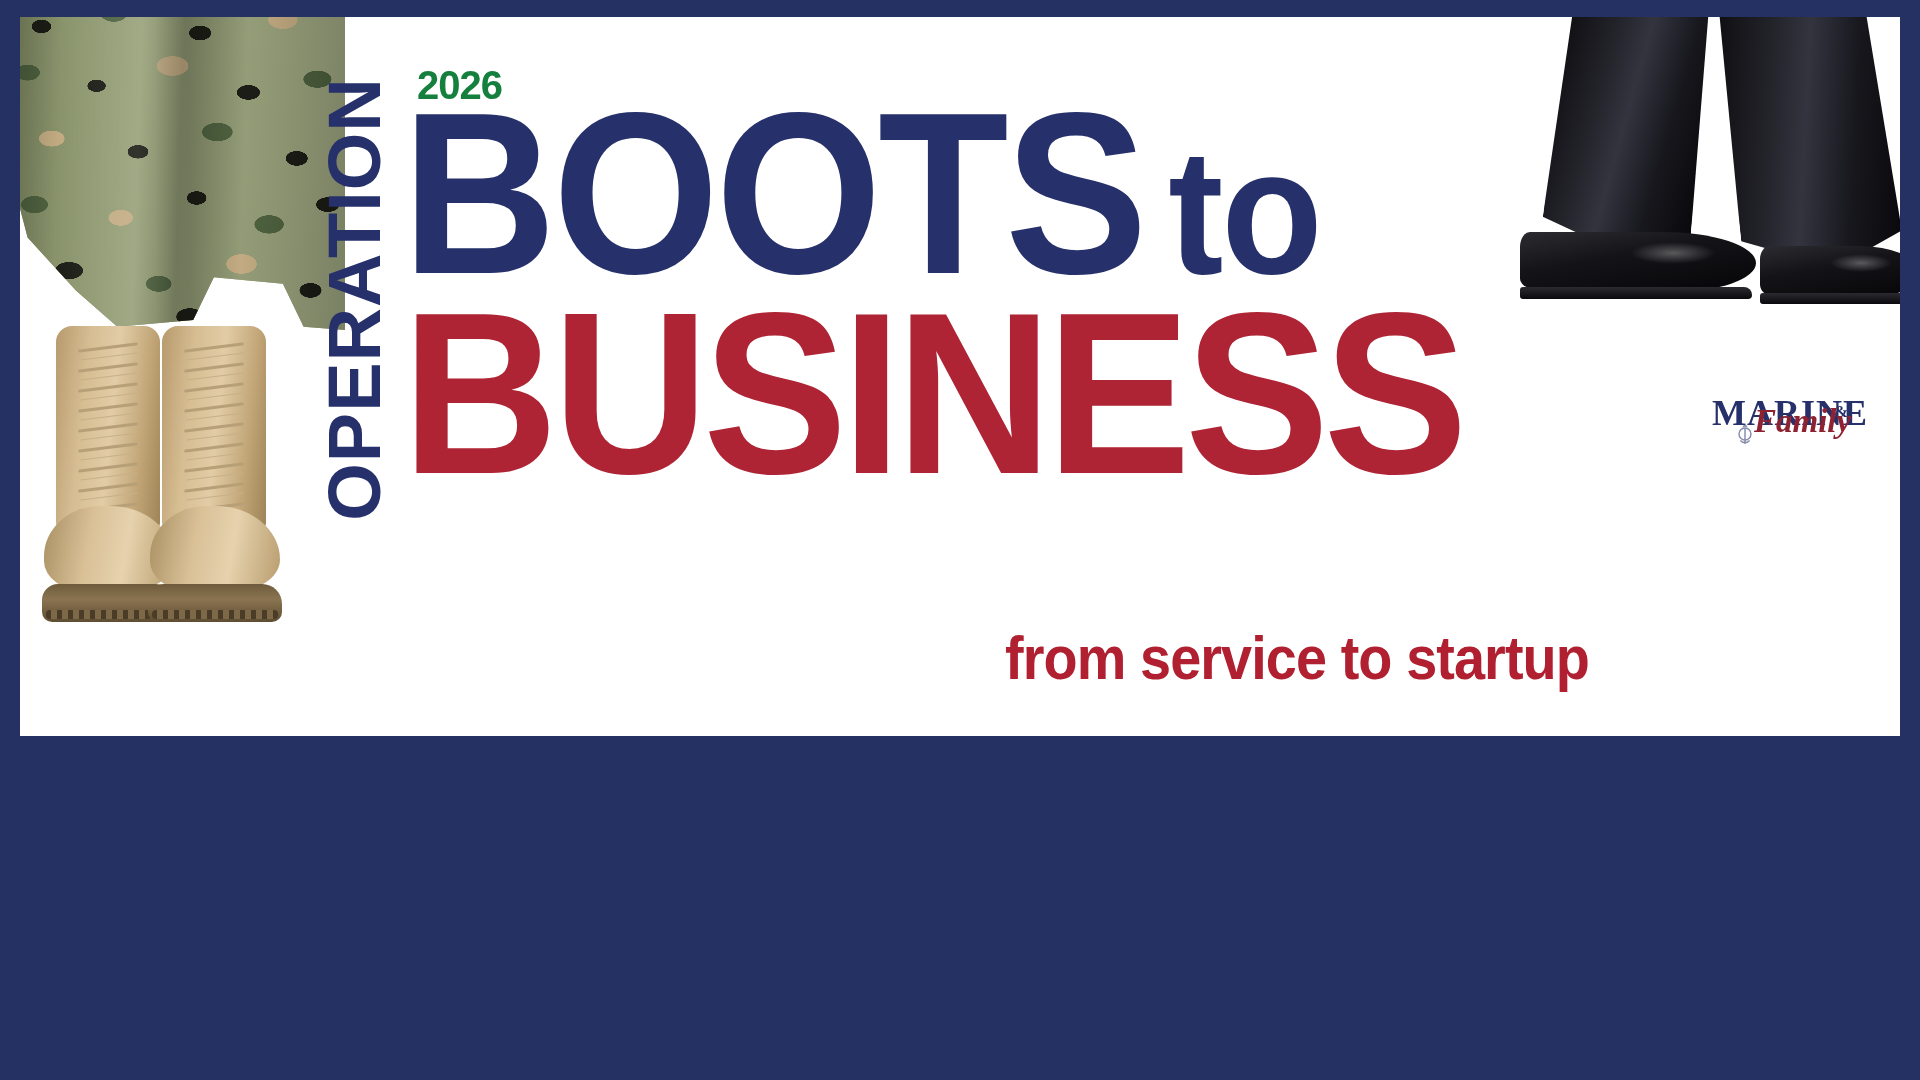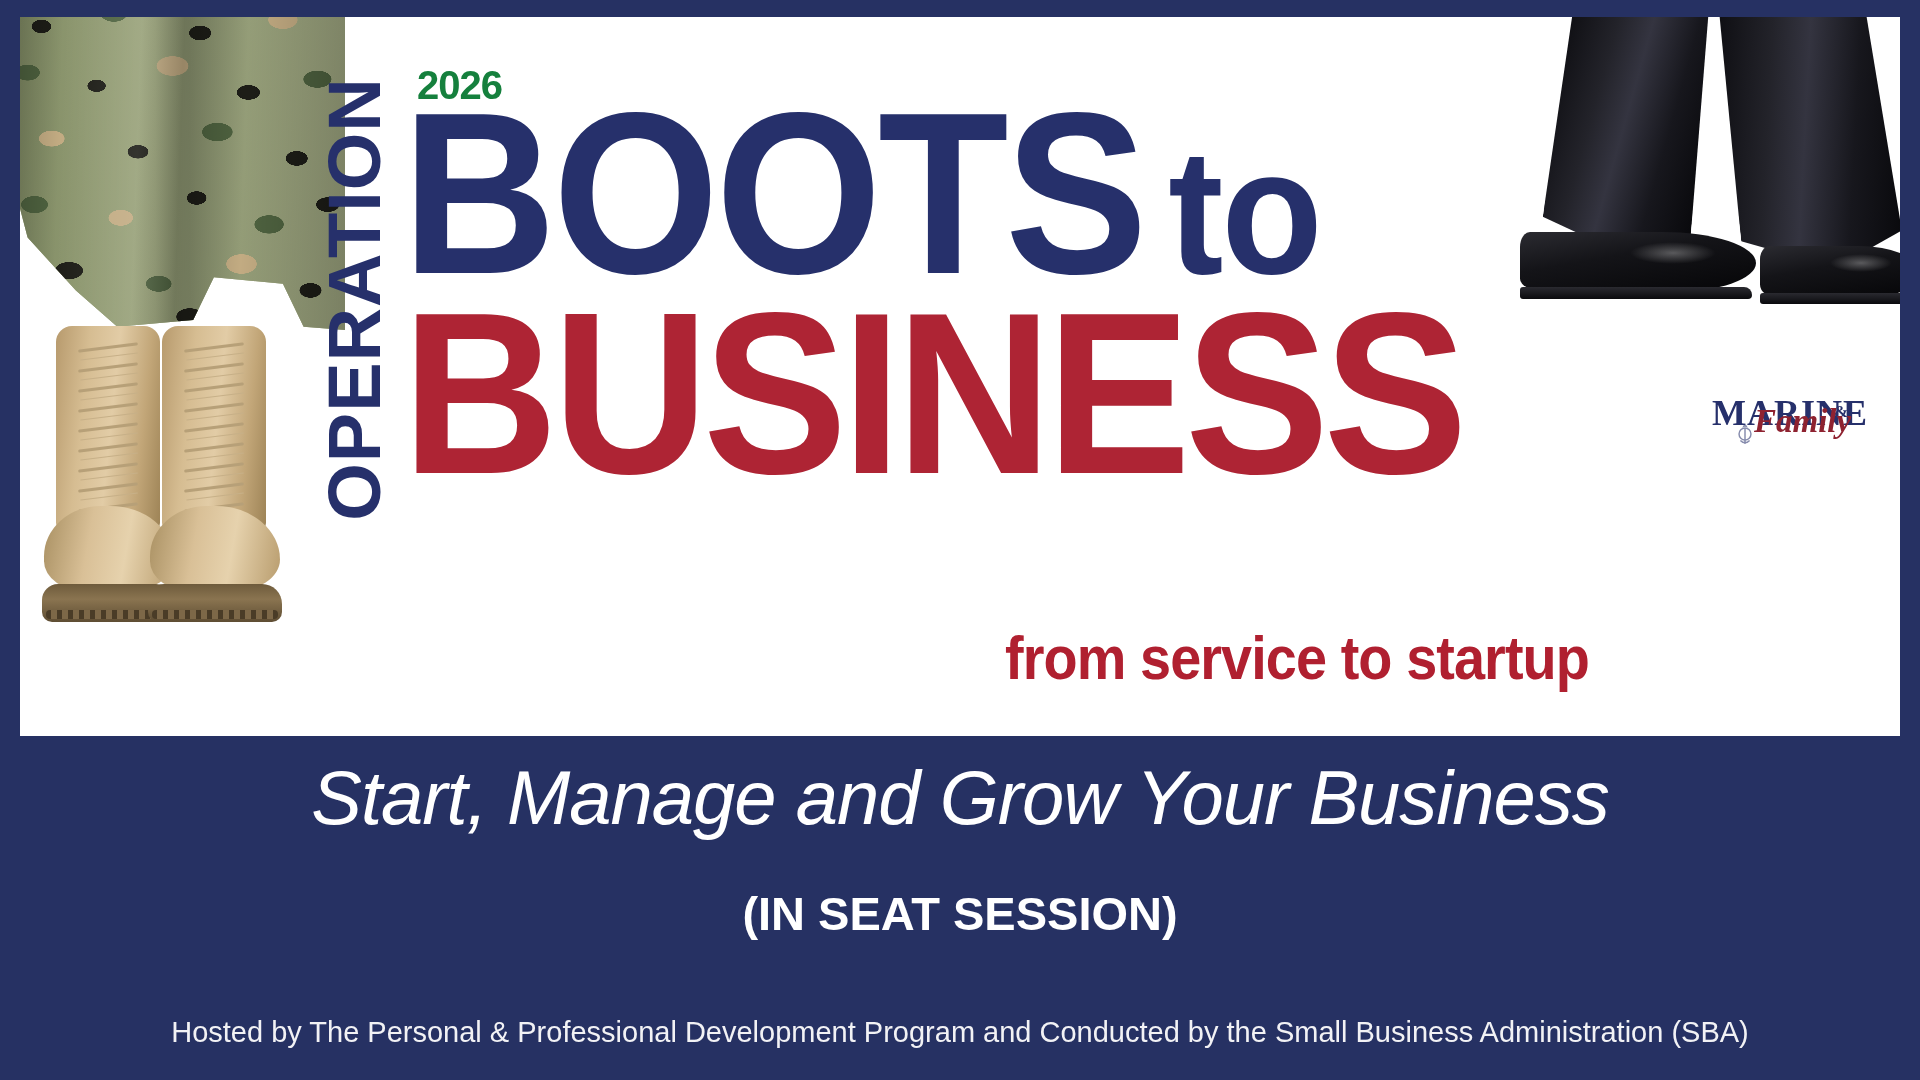--- a/index.html
+++ b/index.html
@@ -309,19 +309,14 @@
       <svg id="mf-glyph" viewBox="0 0 24 26">
         <path d="M12 1 L15 6 L12 5 L9 6 Z" fill="#26306B"></path>
         <circle cx="12" cy="13" r="6.5" fill="none" stroke="#26306B" stroke-width="1.6"></circle>
         <path d="M12 6.5 V24 M7 20 q5 5 10 0" fill="none" stroke="#26306B" stroke-width="1.6"></path>
       </svg>
       <div id="mf-family">Family</div>
     </div>
 
   </div>
 
-  <div id="lower">
-    <div id="subtitle">Start, Manage and Grow Your Business</div>
-    <div id="session">(IN SEAT SESSION)</div>
-    <div id="hosted">Hosted by The Personal &amp; Professional Development Program and Conducted by the Small Business Administration (SBA)</div>
-  </div>
 
 </div>
 
 </body></html>

